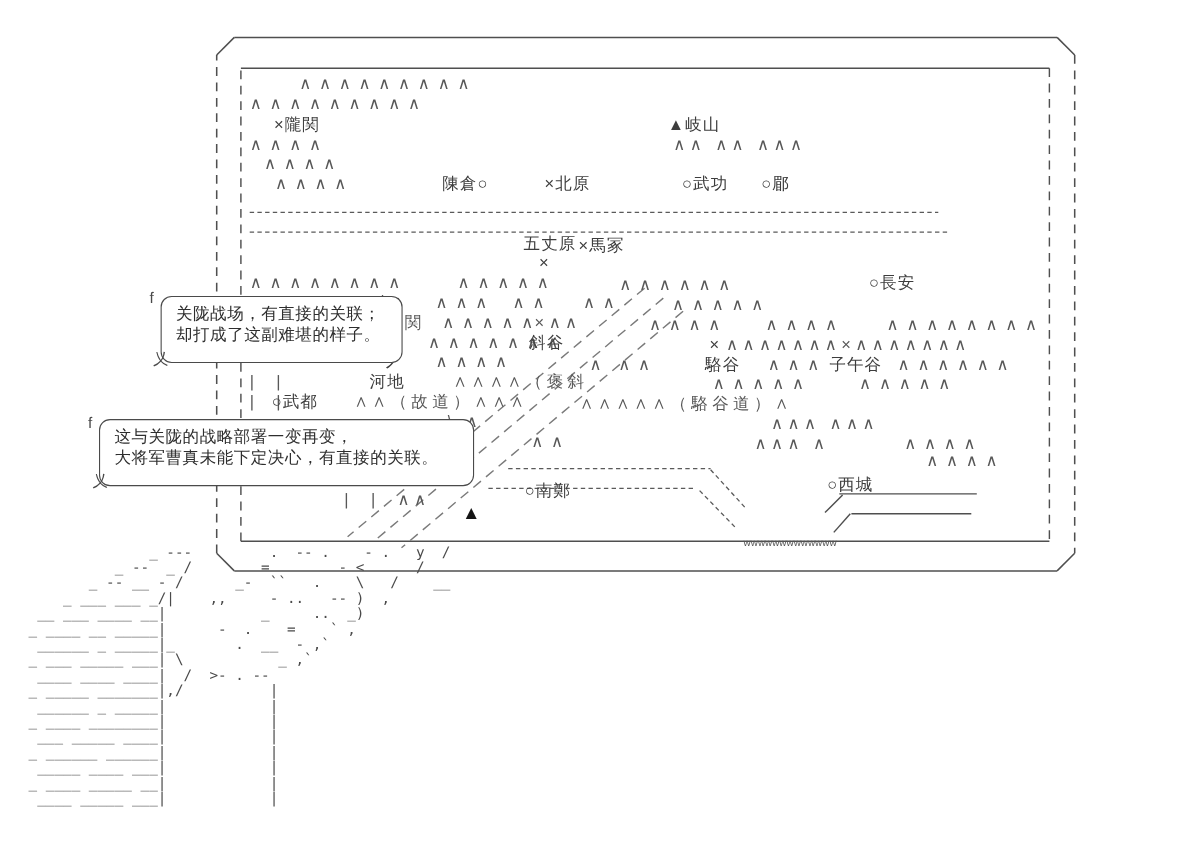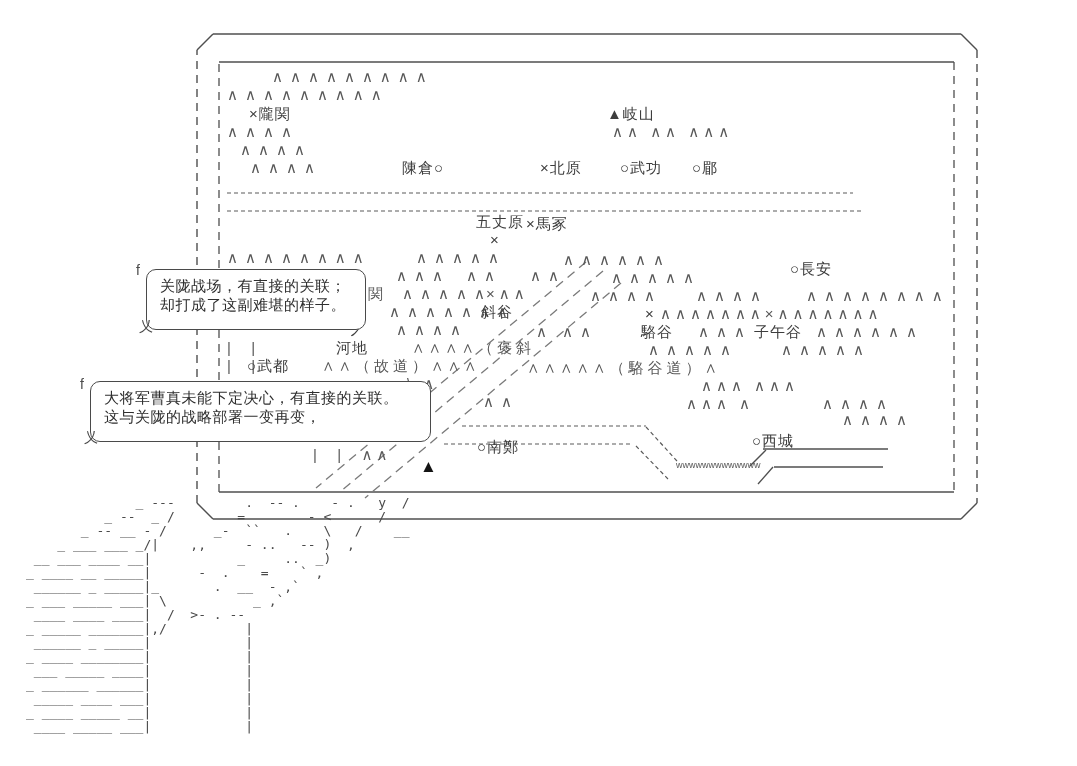--- a/index.html
+++ b/index.html
@@ -6,21 +6,21 @@
   .scene{position:relative;width:1077px;height:766px;background:#fff;overflow:hidden;
          font-family:"Liberation Sans",sans-serif;}
   svg.lines{position:absolute;left:0;top:0;z-index:0;}
   #map-layer{position:absolute;left:0;top:0;width:100%;height:100%;z-index:1;}
   .frag{position:absolute;font-size:15px;line-height:18px;color:#4d4d4d;white-space:pre;
         font-family:"Liberation Sans",sans-serif;}
   .m{letter-spacing:7px;color:#585858;}
   .x{letter-spacing:4px;color:#585858;}
   .l{letter-spacing:1px;color:#3d3d3d;}
   .tri{font-size:17px;color:#141414;letter-spacing:0;}
-  .wav{font-size:9px;letter-spacing:0;color:#555;}
+  .wav{font-size:9px;letter-spacing:0;color:#555;margin-top:28px;}
   .tail{position:absolute;font-size:14px;color:#4a4a4a;z-index:6;}
   .bubble{position:absolute;background:#fff;border:1.4px solid #4a4a4a;border-radius:10px;
           z-index:5;font-size:15px;line-height:19px;color:#2e2e2e;padding:6px 6px 4px 13px;
           letter-spacing:0.5px;}
   pre.hand{position:absolute;left:26px;top:496px;z-index:2;margin:0;
            font-family:"DejaVu Sans Mono","Liberation Mono",monospace;
            font-size:13px;line-height:14px;color:#4a4a4a;}
 </style>
 </head>
 <body>
@@ -70,30 +70,30 @@
   <div id="map-layer">
       <span class="frag m" style="left: 272px; top: 68px;">∧∧∧∧∧∧∧∧∧</span>
       <span class="frag m" style="left: 227px; top: 86px;">∧∧∧∧∧∧∧∧∧</span>
       <span class="frag l" style="left: 249px; top: 105px;">×隴関</span>
       <span class="frag l" style="left: 607px; top: 105px;">▲岐山</span>
       <span class="frag m" style="left: 227px; top: 123px;">∧∧∧∧</span>
       <span class="frag x" style="left: 612px; top: 123px;">∧∧ ∧∧ ∧∧∧</span>
       <span class="frag m" style="left: 240px; top: 141px;">∧∧∧∧</span>
       <span class="frag m" style="left: 250px; top: 159px;">∧∧∧∧</span>
       <span class="frag l" style="left: 402px; top: 159px;">陳倉○</span>
-      <span class="frag l" style="left: 495px; top: 159px; margin-left: 45px;">×北原</span>
+      <span class="frag l" style="left: 495px; top: 159px;">×北原</span>
       <span class="frag l" style="left: 620px; top: 159px;">○武功</span>
       <span class="frag l" style="left: 692px; top: 159px;">○郿</span>
       <span class="frag l" style="left: 476px; top: 213px;">五丈原</span>
       <span class="frag l" style="left: 490px; top: 231px;">×</span>
       <span class="frag l" style="left: 526px; top: 215px;">×馬冢</span>
       <span class="frag m" style="left: 227px; top: 249px;">∧∧∧∧∧∧∧∧</span>
       <span class="frag m" style="left: 416px; top: 249px;">∧∧∧∧∧</span>
       <span class="frag m" style="left: 563px; top: 251px;">∧∧∧∧∧∧</span>
-      <span class="frag l" style="left: 790px; top: 260px;">○長安</span>
+      <span class="frag l" style="left: 790px; top: 249px;">○長安</span>
       <span class="frag x" style="left: 347px; top: 266px;">\×</span>
       <span class="frag m" style="left: 396px; top: 267px;">∧∧∧</span>
       <span class="frag m" style="left: 466px; top: 267px;">∧∧</span>
       <span class="frag m" style="left: 530px; top: 267px;">∧∧</span>
       <span class="frag m" style="left: 611px; top: 269px;">∧∧∧∧∧</span>
       <span class="frag x" style="left: 360px; top: 285px;">|関</span>
       <span class="frag m" style="left: 402px; top: 285px;">∧∧∧∧∧</span>
       <span class="frag x" style="left: 486px; top: 285px;">×∧∧</span>
       <span class="frag m" style="left: 590px; top: 287px;">∧∧∧∧</span>
       <span class="frag m" style="left: 696px; top: 287px;">∧∧∧∧</span>
@@ -153,18 +153,18 @@
 
   <span class="tail" style="left:136px;top:262px;">f</span>
   <div class="bubble" style="left:146px;top:269px;width:199px;height:49px;">
     <div>关陇战场，有直接的关联；</div>
     <div>却打成了这副难堪的样子。</div>
   </div>
   <span class="tail" style="left:139px;top:318px;">乂</span>
 
   <span class="tail" style="left:80px;top:376px;">f</span>
   <div class="bubble" style="left:90px;top:381px;width:320px;height:49px;">
+    <div>这与关陇的战略部署一变再变，</div>
     <div>大将军曹真未能下定决心，有直接的关联。</div>
-    <div>这与关陇的战略部署一变再变，</div>
   </div>
   <span class="tail" style="left:84px;top:429px;">乂</span>
 
 </div>
 
 </body></html>

